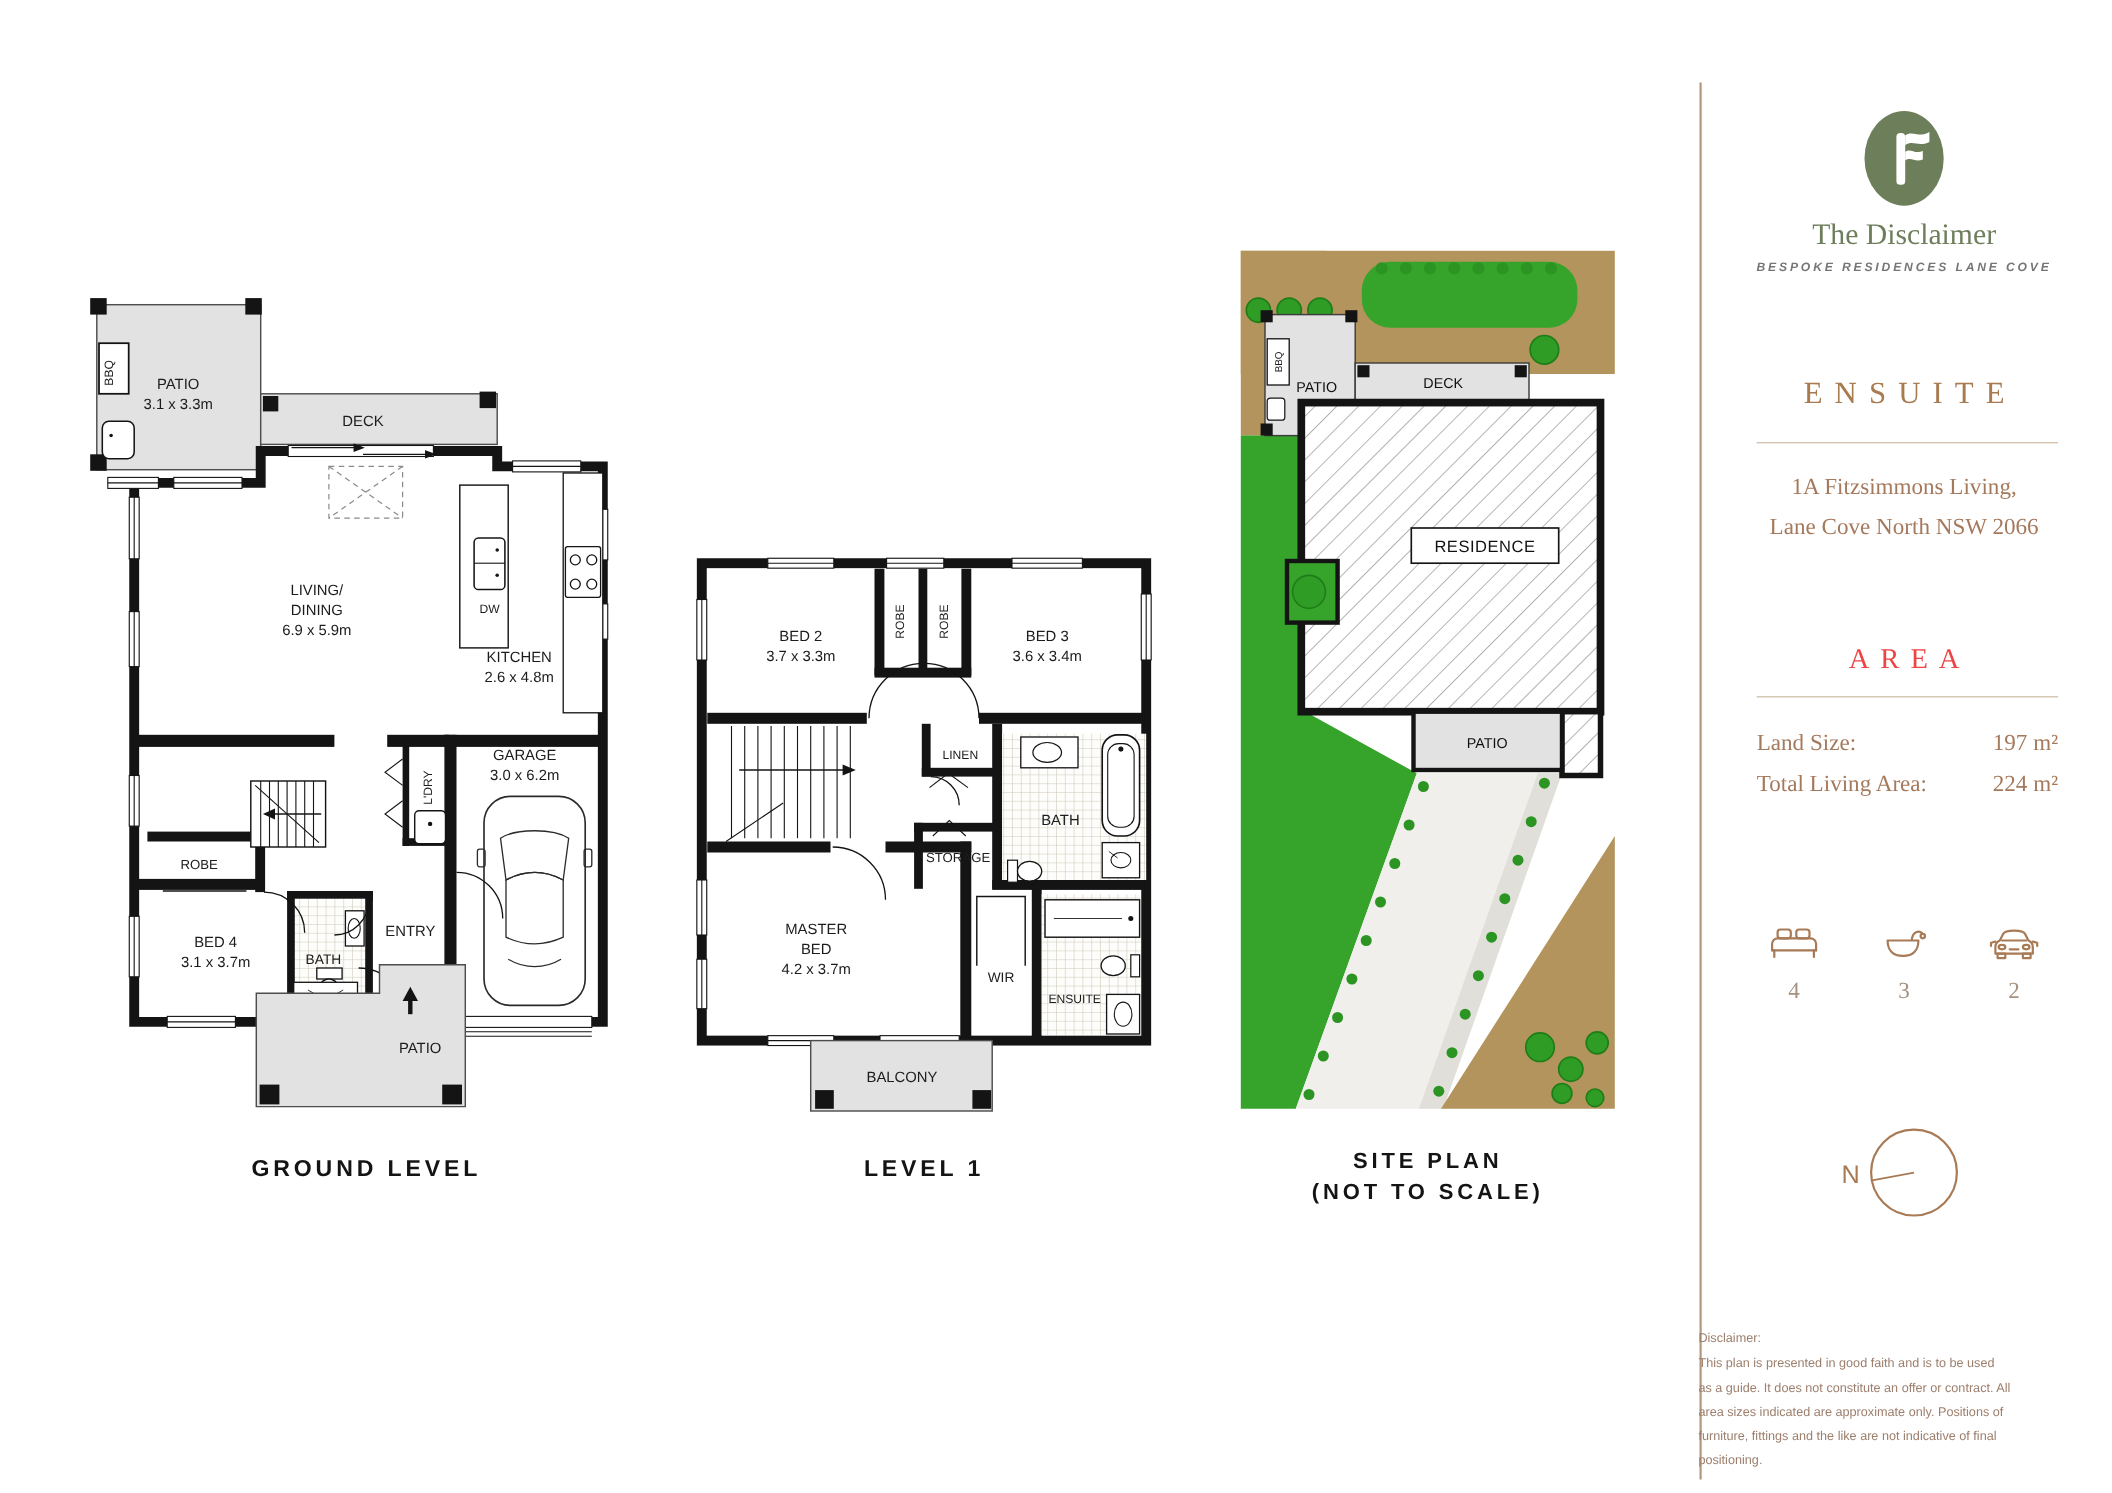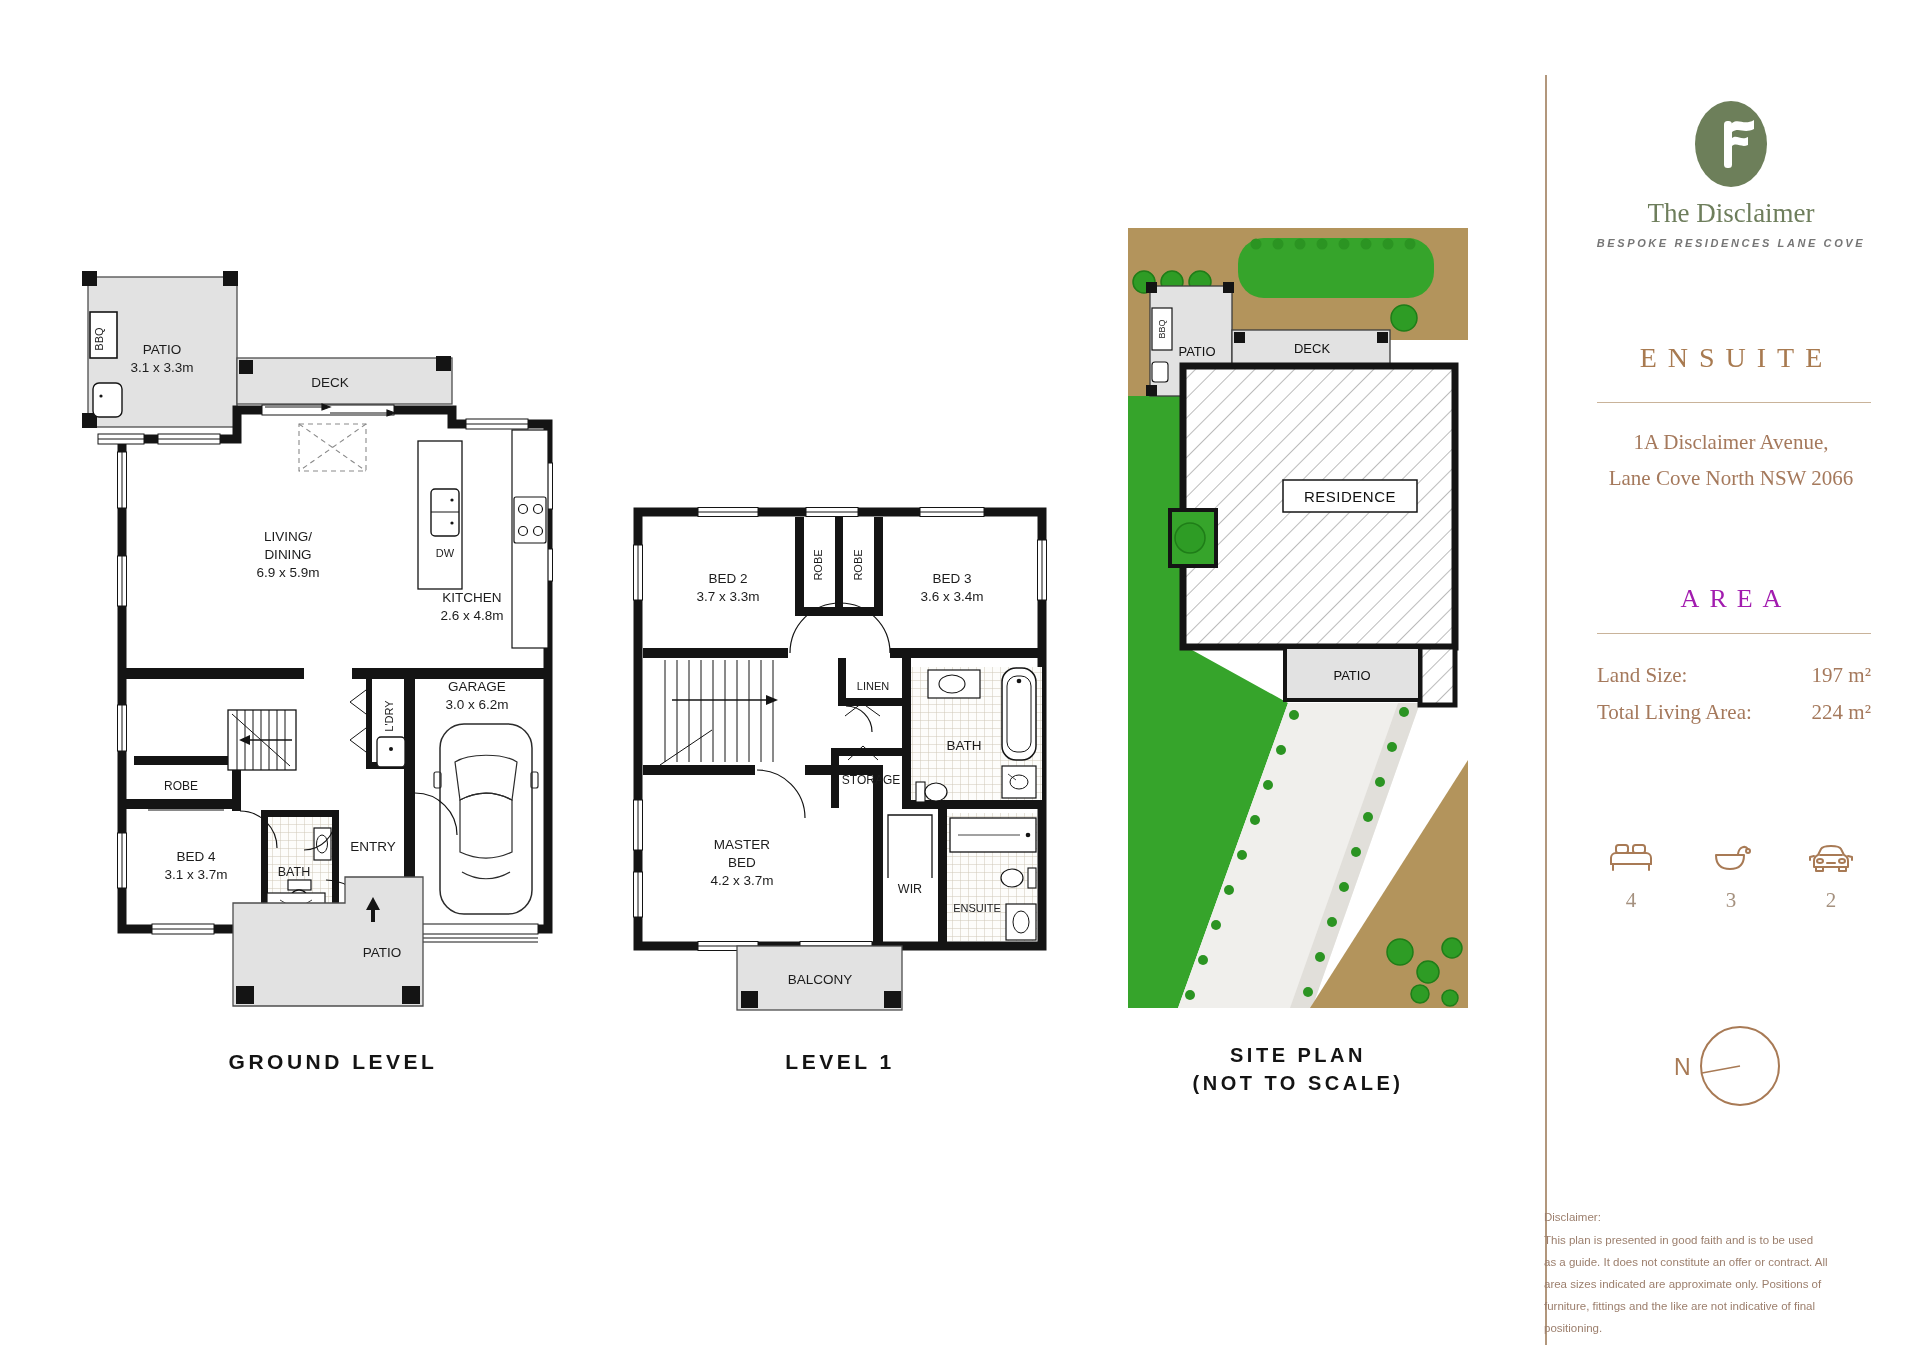--- a/index.html
+++ b/index.html
@@ -11,21 +11,21 @@
   .plan-title{fill:#141414;font-size:21px;font-weight:bold;letter-spacing:3.5px;}
   .site-label{fill:#111;font-size:13px;}
   .divider{position:absolute;left:1545px;top:75px;width:2px;height:1270px;background:#b2977c;}
   .sb{position:absolute;left:1555px;width:352px;text-align:center;}
   .brand-name{top:198px;font-family:"Liberation Serif",serif;font-size:27px;color:#6e7e5c;}
   .brand-tagline{top:237px;font-size:11px;font-weight:bold;letter-spacing:2.6px;color:#767676;}
   .prop-type{top:342px;font-family:"Liberation Serif",serif;font-size:28px;letter-spacing:11px;color:#a87a50;text-indent:11px;}
   .rule{position:absolute;left:1597px;width:274px;height:0;border-top:1.5px solid #c9b39a;}
   .addr{font-family:"Liberation Serif",serif;font-size:21px;color:#a5795c;}
   .addr1{top:430px;} .addr2{top:466px;}
-  .area-title{top:584px;font-family:"Liberation Serif",serif;font-size:26px;letter-spacing:10px;color:#a21caf;text-indent:10px;}
+  .area-title{top:584px;font-family:"Liberation Serif",serif;font-size:26px;letter-spacing:10px;color:#ef4444;text-indent:10px;}
   .area-row{position:absolute;left:1597px;width:274px;display:flex;justify-content:space-between;
             font-family:"Liberation Serif",serif;font-size:21px;color:#a5795c;text-align:center;gap:32px;}
   .area-row1{top:663px;} .area-row2{top:700px;}
   .features{top:840px;display:flex;justify-content:center;gap:52px;left:1555px;position:absolute;width:352px;}
   .feature{display:flex;flex-direction:column;align-items:center;gap:14px;}
   .feature .count{font-family:"Liberation Serif",serif;font-size:21px;color:#a5917f;}
   .icon-svg{stroke:#a87a55;fill:none;stroke-width:2;stroke-linecap:round;stroke-linejoin:round;}
   .compass{position:absolute;left:1662px;top:1020px;}
   .disclaimer{position:absolute;left:1544px;top:1206px;width:284px;text-align:left;
               font-size:11.5px;line-height:22px;color:#9c7f6d;}
@@ -439,21 +439,21 @@
   <ellipse cx="37" cy="44" rx="36" ry="43" fill="#6d7f5a"></ellipse>
   <rect x="30" y="21" width="8" height="47" rx="3.5" fill="#ffffff"></rect>
   <path d="M38,23 C45,18 50,26 60,20 L60,29 C50,34 45,27 38,32 Z" fill="#ffffff"></path>
   <path d="M38,38 C43,34 47,41 54,37 L54,45 C47,48 43,42 38,46 Z" fill="#ffffff"></path>
 </svg>
 
 <div class="sb brand-name" style="position:absolute;">The Disclaimer</div>
 <div class="sb brand-tagline" style="position:absolute;font-style:italic;">BESPOKE RESIDENCES LANE COVE</div>
 <div class="sb prop-type" style="position:absolute;">ENSUITE</div>
 <div class="rule" style="top:402px;"></div>
-<div class="sb addr addr1" style="position:absolute;">1A Disclaimer Avenue,</div>
+<div class="sb addr addr1" style="position:absolute;">1A Fitzsimmons Living,</div>
 <div class="sb addr addr2" style="position:absolute;">Lane Cove North NSW 2066</div>
 <div class="sb area-title" style="position:absolute;">AREA</div>
 <div class="rule" style="top:633px;"></div>
 
 <div class="area-row area-row1">
   <span>Land Size:</span>
   <span>197 m²</span>
 </div>
 <div class="area-row area-row2">
   <span>Total Living Area:</span>

